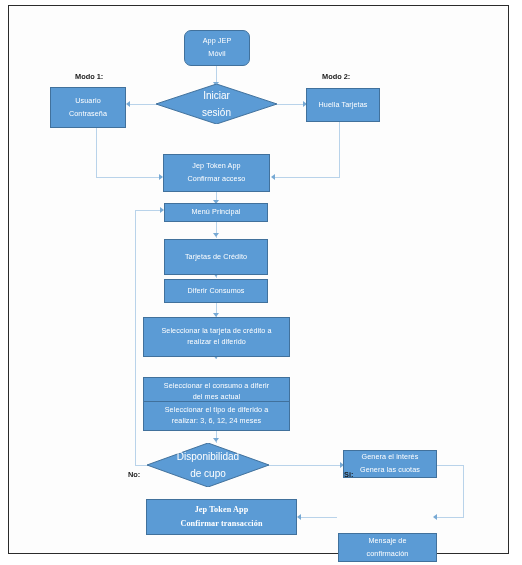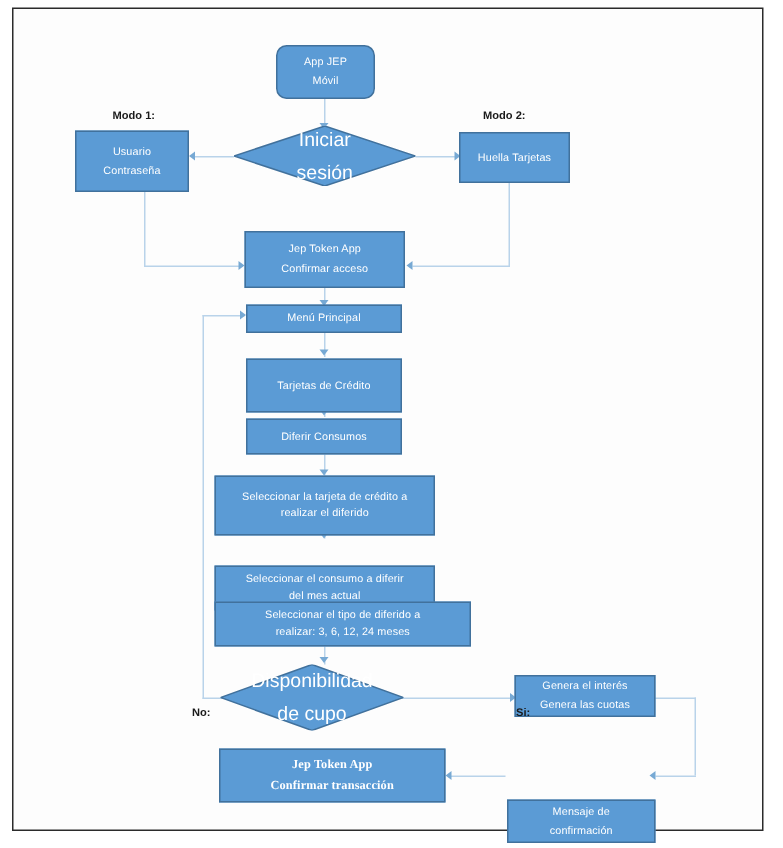--- a/index.html
+++ b/index.html
@@ -67,21 +67,21 @@
   }
   .diamond .dlabel {
     position: absolute;
     inset: 0;
     display: flex;
     flex-direction: column;
     align-items: center;
     justify-content: center;
     text-align: center;
     color: #ffffff;
-    font-size: 13px;
+    font-size: 10px;
     line-height: 1.7;
     pointer-events: none;
   }
 
   
   .conn {
     position: absolute;
     background: #b9d3ea;
     z-index: 1;
   }
@@ -226,21 +226,21 @@
   <div class="node wrap" style="left:143px; top:317px; width:147px; height:40px;">
     <span class="line">Seleccionar la tarjeta de crédito a</span>
     <span class="line">realizar el diferido</span>
   </div>
 
   <div class="node wrap" style="left:143px; top:377px; width:147px; height:30px;">
     <span class="line">Seleccionar el consumo a diferir</span>
     <span class="line">del mes actual</span>
   </div>
 
-  <div class="node wrap" style="left:143px; top:401px; width:171px; height:30px;">
+  <div class="node wrap" style="left:143px; top:401px; width:147px; height:30px;">
     <span class="line">Seleccionar el tipo de diferido a</span>
     <span class="line">realizar: 3, 6, 12, 24 meses</span>
   </div>
 
   <div class="diamond" style="left:147px; top:443px; width:122px; height:44px;">
     <svg class="dshape" viewBox="0 0 122 44" preserveAspectRatio="none">
       <polygon points="61,0 122,22 61,44 0,22" fill="#5B9BD5" stroke="#41719C" stroke-width="1"></polygon>
     </svg>
     <div class="dlabel">
       <span class="line">Disponibilidad</span>

